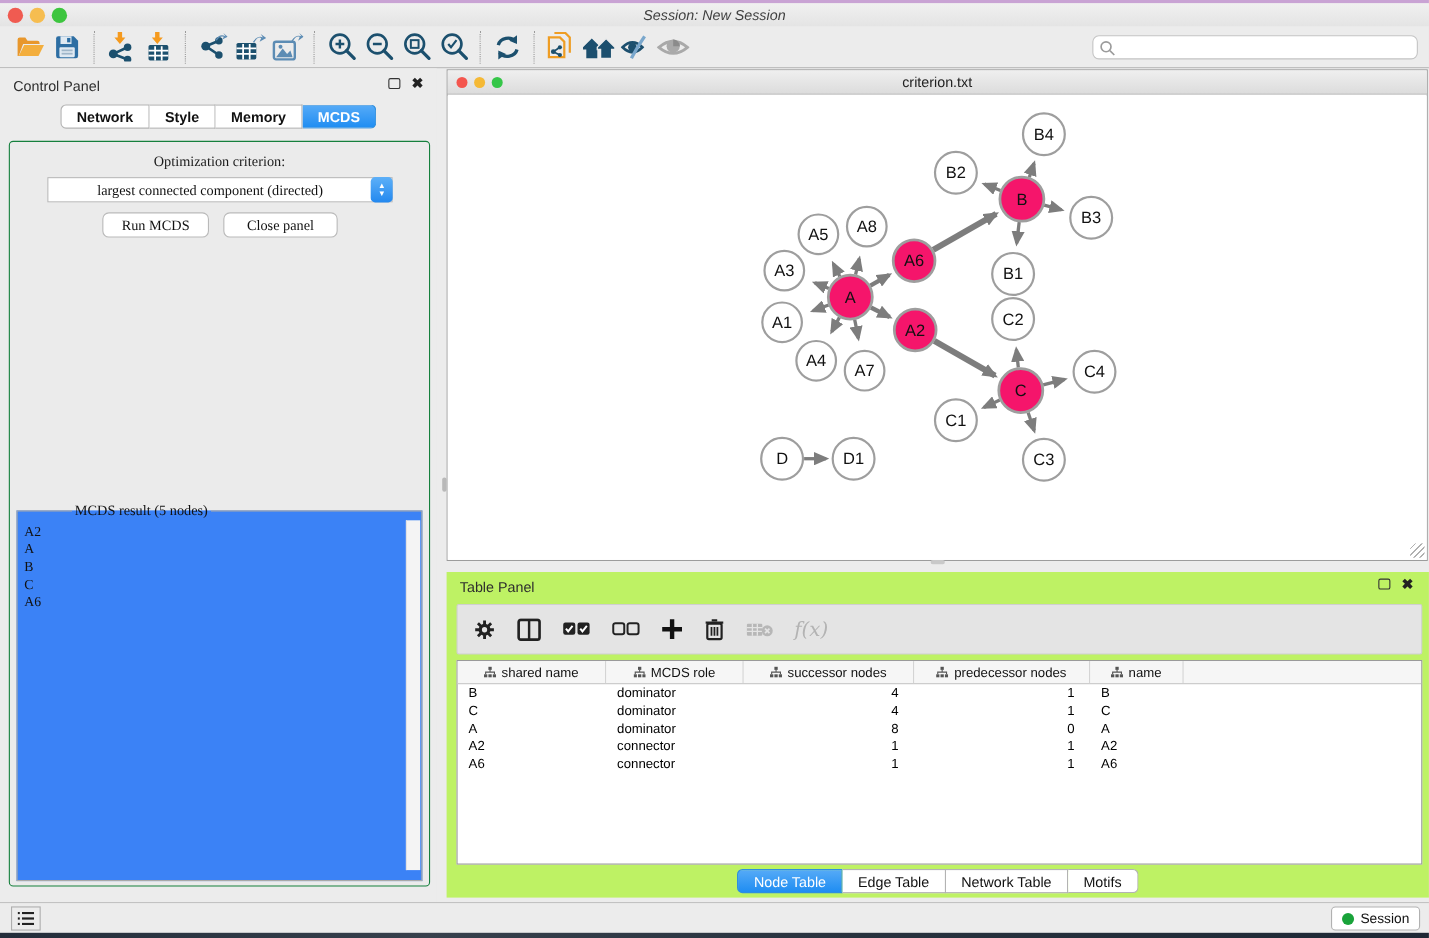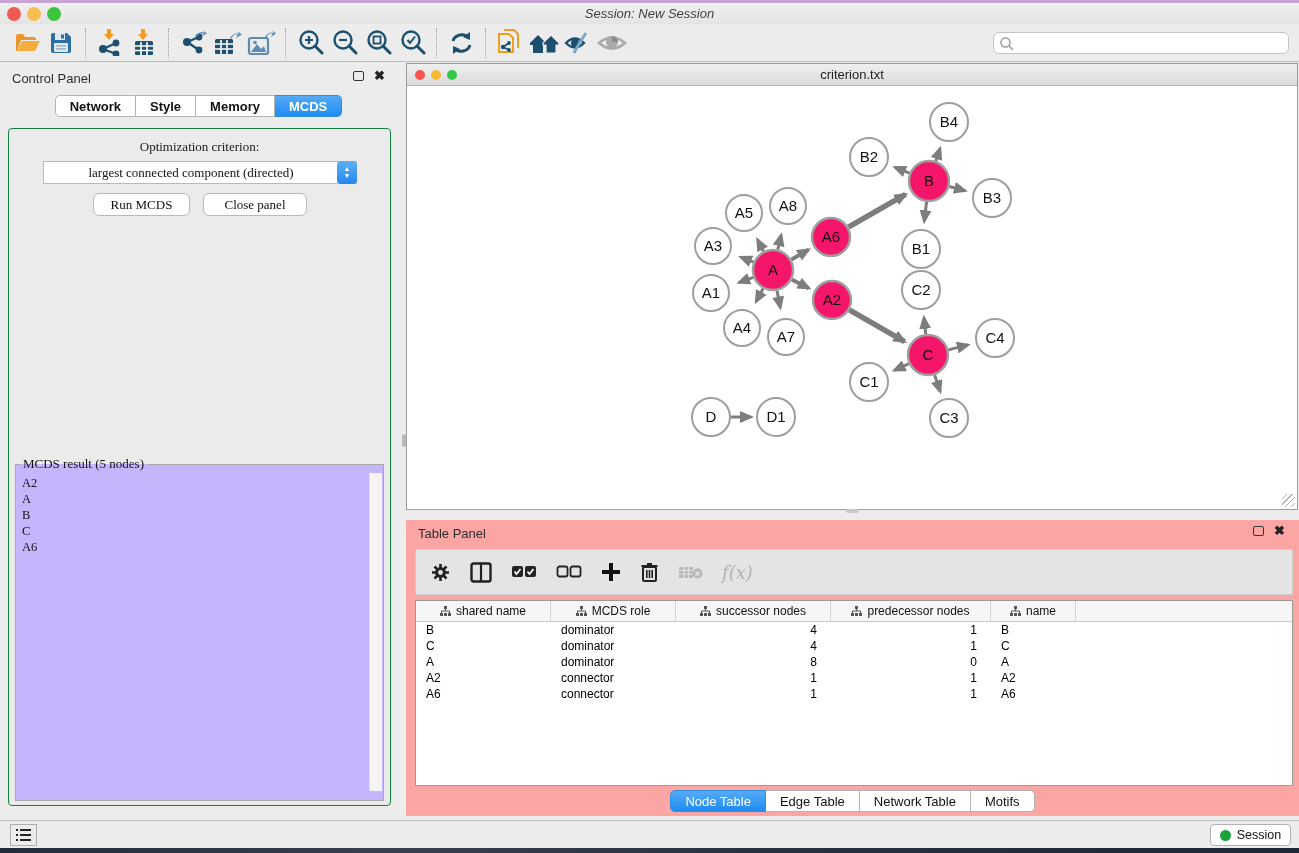--- a/index.html
+++ b/index.html
@@ -41,41 +41,41 @@
   #opt-label { top:10px; width:100%; text-align:center; font-size:13px; color:#1a1a1a; }
   #criterion { left:34px; top:32px; width:314px; height:23px; background:#fff; border:1px solid #b9b9b9;
                border-radius:0; display:flex; align-items:center; }
   #criterion .val { flex:1; text-align:center; font-size:13px; color:#111; }
   #criterion .stepper { width:20px; height:23px; margin:-1px; border-radius:4px; background:linear-gradient(#5db0f8,#2388ef);
     color:#fff; font-size:7px; line-height:7px; display:flex; flex-direction:column; align-items:center; justify-content:center; }
   .mac-btn { background:#fff; border:1px solid #b9b9b9; border-radius:6px; font-size:13px; color:#111;
              height:23px; display:flex; align-items:center; justify-content:center; font-family:inherit; }
   #run-btn { left:84px; top:64px; width:97px; }
   #closepanel-btn { left:194px; top:64px; width:104px; }
-  #mcds-fieldset { left:6px; top:327px; width:369px; height:345px; border:1px solid #a9a9a9; background:#c4b5fd; position:absolute; }
+  #mcds-fieldset { left:6px; top:327px; width:369px; height:345px; border:1px solid #a9a9a9; background:#3b82f6; position:absolute;padding-left:45px; }
   #mcds-fieldset legend { font-size:13px; color:#111; margin-left:4px; padding:0 3px; background:transparent; }
   #mcds-list { position:absolute; left:6px; top:3px; font-size:12.5px; color:#111; line-height:16px; }
   #mcds-scroll { position:absolute; right:1px; top:1px; width:13px; height:318px; background:#f4f4f4; border-left:1px solid #e2e2e2; }
 
   
   #net-window { left:406px; top:63px; width:892px; height:447px; border:1px solid #9c9c9c; background:#fff; }
   #net-titlebar { left:0; top:0; width:100%; height:22px; background:linear-gradient(#efefef,#dcdcdc); border-bottom:1px solid #b3b3b3; }
   #net-titlebar .tl { width:10px; height:10px; top:6px; }
   #net-titlebar .tl1 { left:8px;  background:#f4564e; }
   #net-titlebar .tl2 { left:24px; background:#f5b935; }
   #net-titlebar .tl3 { left:40px; background:#35c648; }
   #net-title { width:100%; text-align:center; font-size:13px; color:#222; line-height:21px; }
   #net-canvas { left:0; top:23px; width:890px; height:422px; background:#fff; }
   #net-grip { right:2px; bottom:2px; width:13px; height:13px;
     background:repeating-linear-gradient(135deg, transparent 0 3px, #b0b0b0 3px 4px); }
   #net-vthumb { left:-5px; top:370px; width:4px; height:13px; background:#b9b9b9; border-radius:2px; }
   #net-hthumb { left:439px; bottom:-4px; width:13px; height:4px; background:#c9c9c9; border-radius:2px; }
 
   
-  #table-panel { left:406px; top:520px; width:893px; height:296px; background:#fca5a5; }
+  #table-panel { left:406px; top:520px; width:893px; height:296px; background:#bef264; }
   #tp-title { left:12px; top:6px; font-size:13px; color:#2e2e2e; }
   #tp-toolbar { left:9px; top:29px; width:878px; height:46px; background:#e4e4e4; border:1px solid #cfcfcf;
                 border-radius:2px; display:flex; align-items:center; gap:19px; padding-left:14px; }
   .fx { font-family:"DejaVu Serif", serif; font-style:italic; font-size:18px; color:#b3b3b3; }
   #tp-table { left:9px; top:80px; width:878px; height:186px; background:#fff; border:1px solid #9a9a9a; overflow:hidden; }
   .th-row { display:flex; height:21px; background:#f6f6f6; border-bottom:1px solid #c9c9c9; }
   .th-cell { display:flex; align-items:center; justify-content:center; gap:5px; font-size:12px; color:#111;
              border-right:1px solid #d4d4d4; }
   .td-row { display:flex; height:16px; align-items:center; }
   .td-cell { font-size:12px; color:#000; padding:0 10px; white-space:nowrap; overflow:hidden; }

